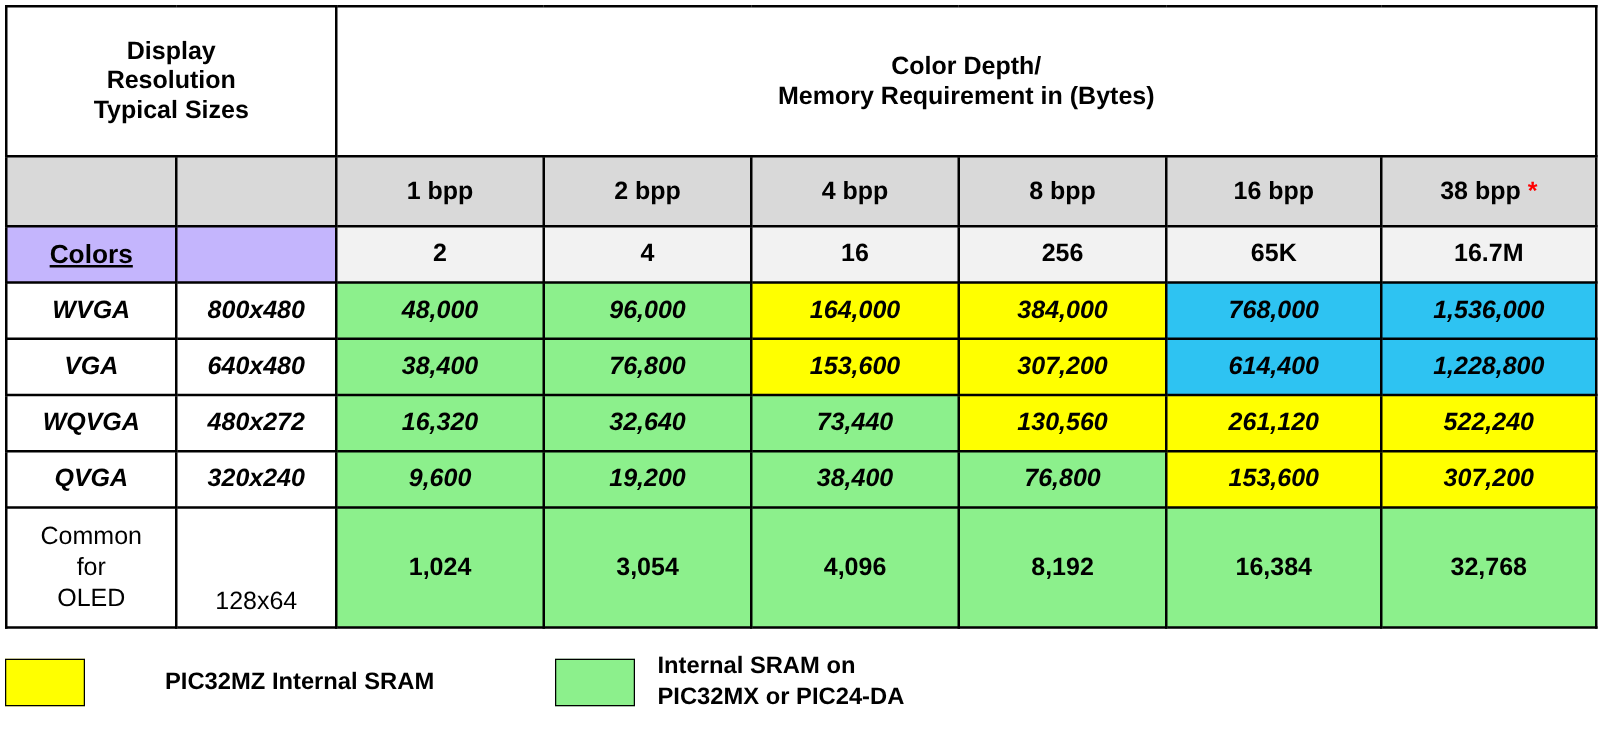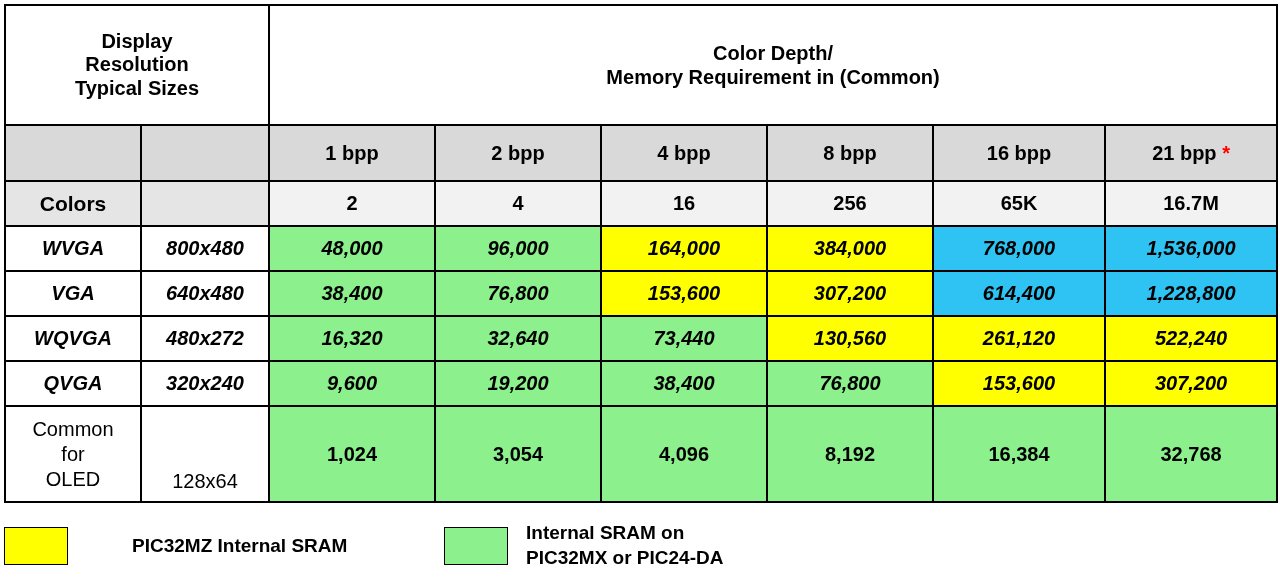--- a/index.html
+++ b/index.html
@@ -65,22 +65,23 @@
   }
   .bpp-row td.blank {
     background: #d9d9d9;
   }
   .colors-row td {
     background: #f2f2f2;
     height: 45px;
     font-size: 20px;
   }
   .colors-row td.label {
-    background: #e5e5e5;
+    background: #c4b5fd;
     font-size: 21px;
+    text-decoration: underline;
   }
   .data-row td {
     height: 45px;
     font-size: 20px;
     background: #ffffff;
     font-style: italic;
   }
   .oled-row td {
     height: 96px;
     font-size: 20px;
@@ -151,33 +152,33 @@
     </colgroup>
     <tbody>
       <tr>
         <td colspan="2" class="title-left">
           <div>Display</div>
           <div>Resolution</div>
           <div>Typical Sizes</div>
         </td>
         <td colspan="6" class="title-right">
           <div>Color Depth/</div>
-          <div>Memory Requirement in (Common)</div>
+          <div>Memory Requirement in (Bytes)</div>
         </td>
       </tr>
 
       <tr class="bpp-row">
         <td class="blank"></td>
         <td class="blank"></td>
         <td>1 bpp</td>
         <td>2 bpp</td>
         <td>4 bpp</td>
         <td>8 bpp</td>
         <td>16 bpp</td>
-        <td><span>21 bpp</span> <span class="star">*</span></td>
+        <td><span>38 bpp</span> <span class="star">*</span></td>
       </tr>
 
       <tr class="colors-row">
         <td class="label">Colors</td>
         <td class="label"></td>
         <td>2</td>
         <td>4</td>
         <td>16</td>
         <td>256</td>
         <td>65K</td>

